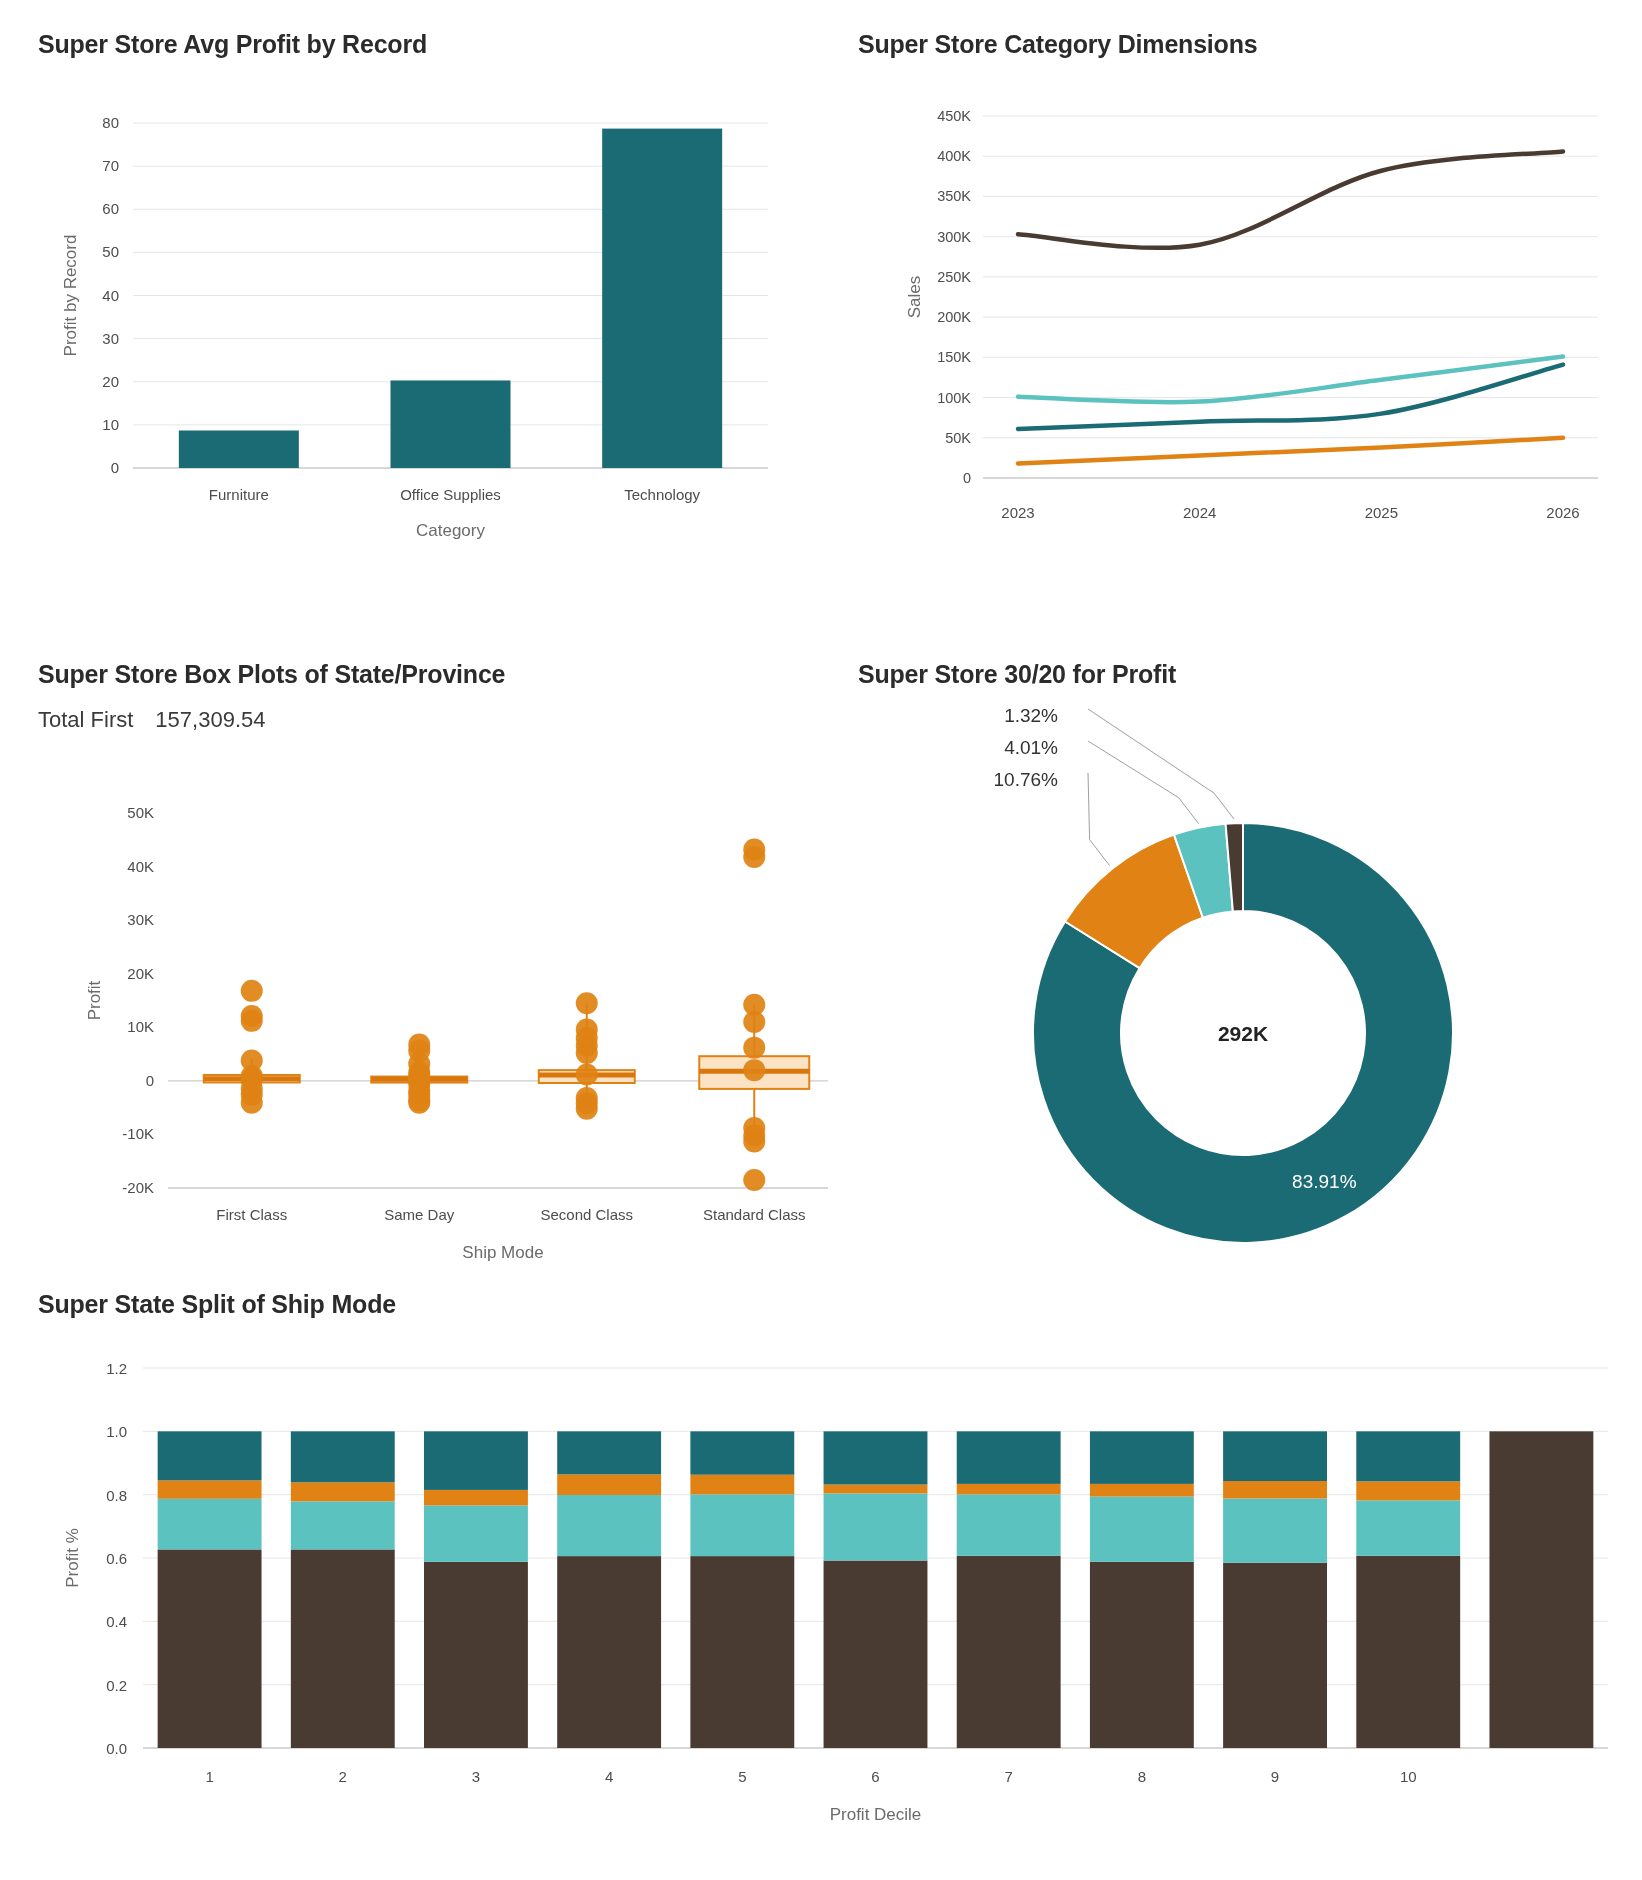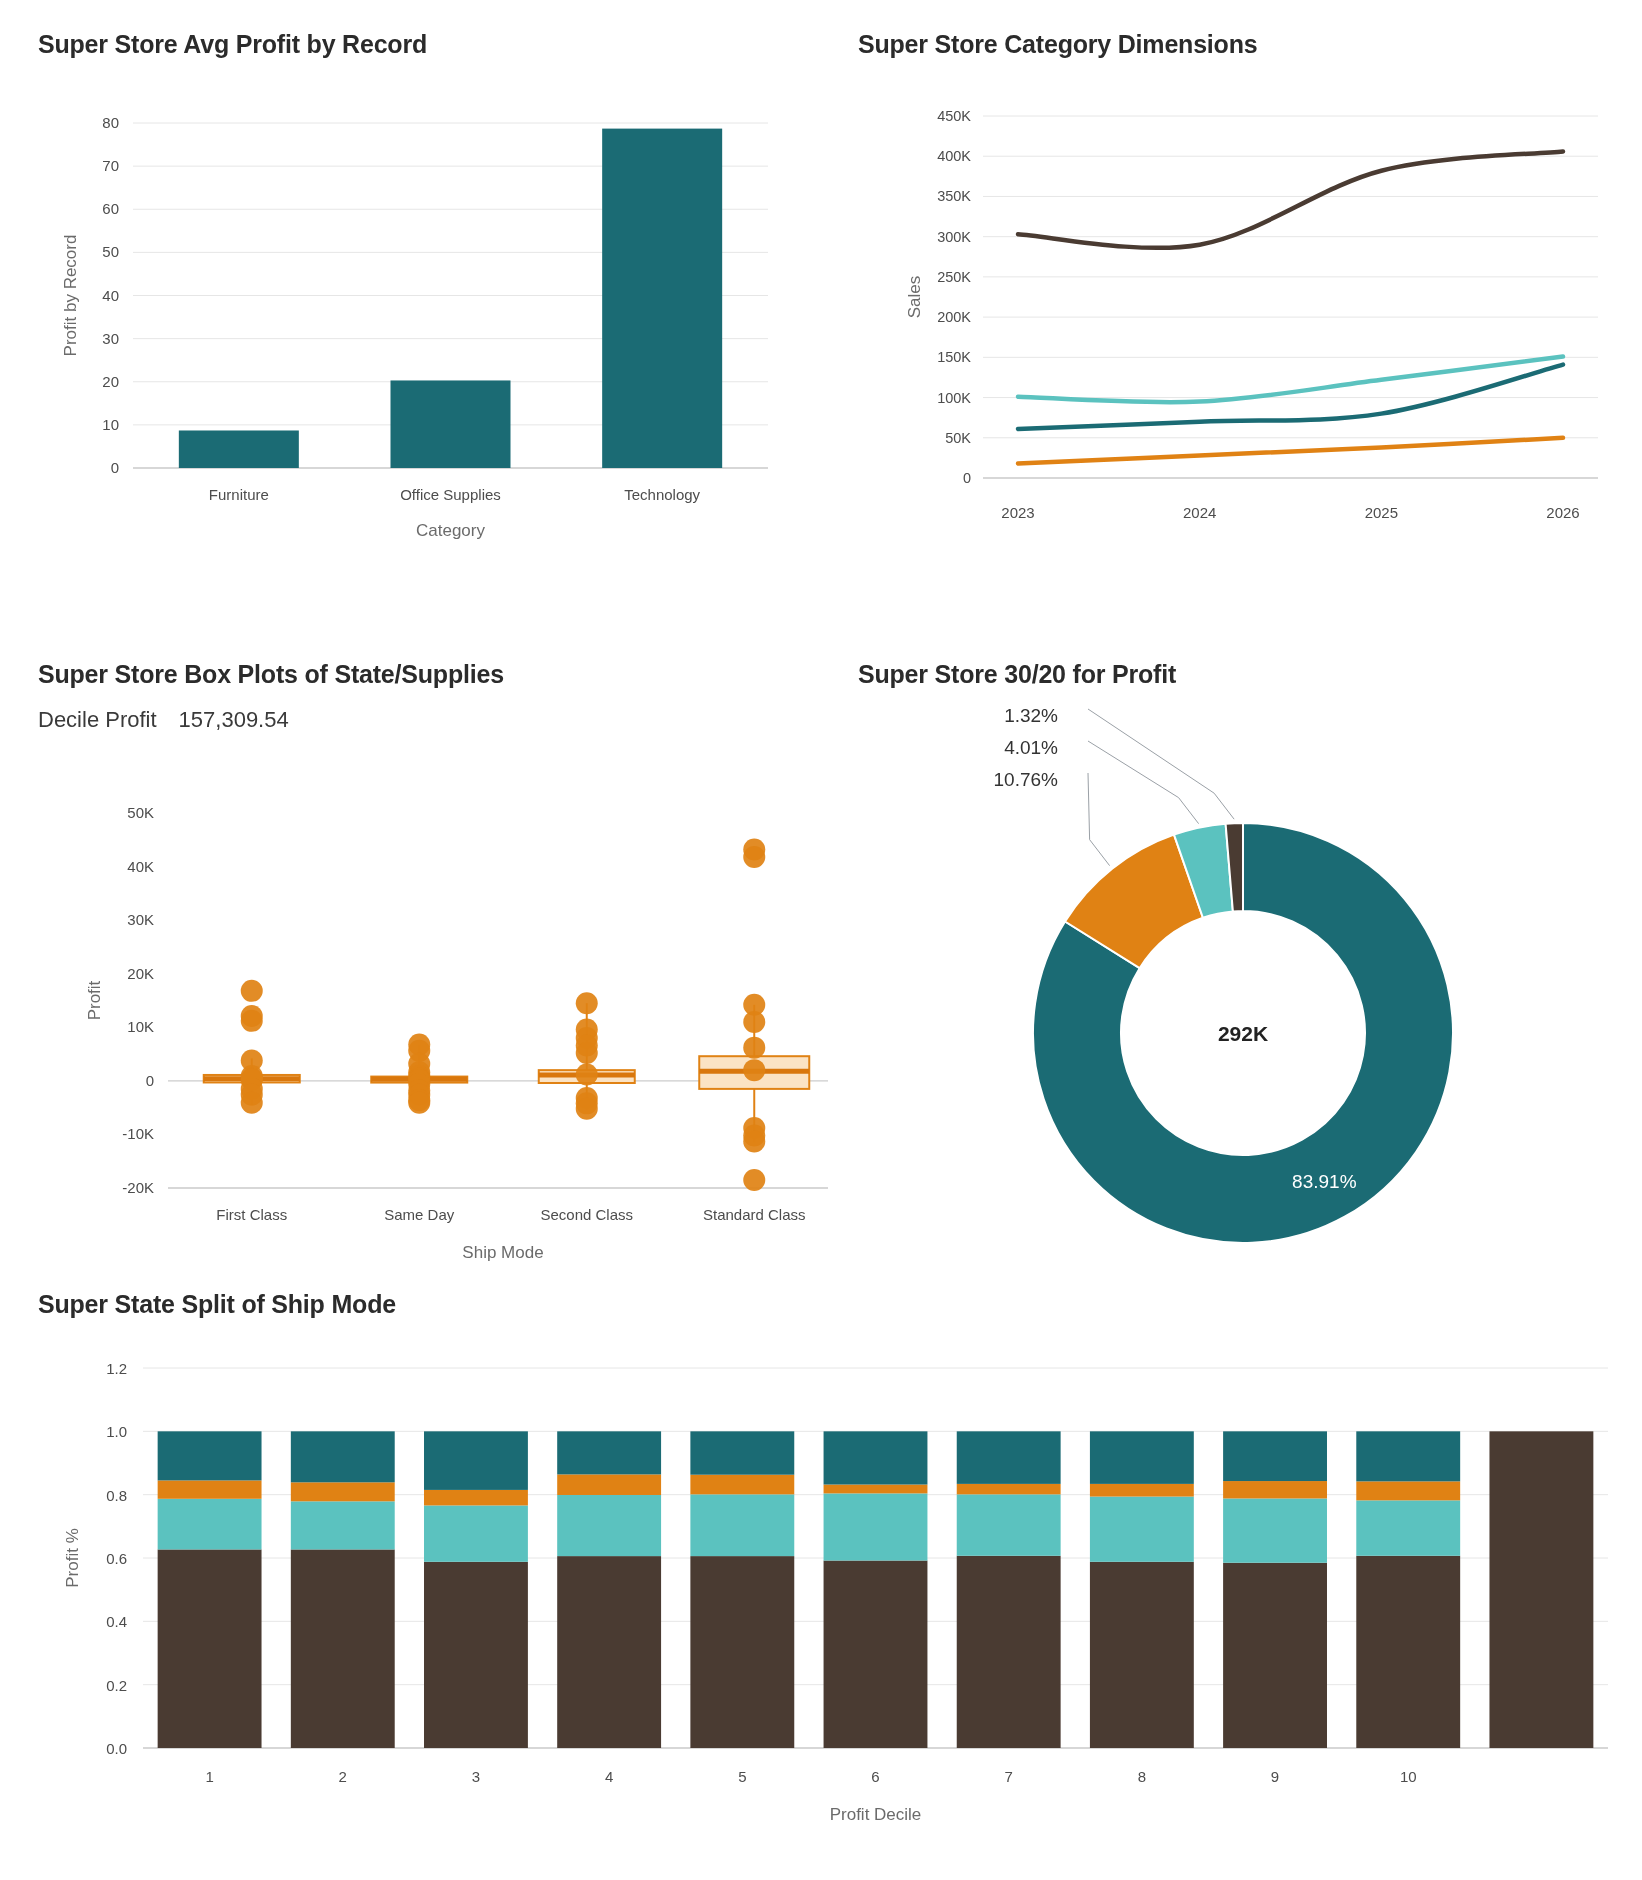--- a/index.html
+++ b/index.html
@@ -157,23 +157,23 @@
         <text x="705" y="440" class="tick-text" text-anchor="middle">2026</text>
         <path d="M 160 156.25333333333333 C 190.27777777777777 157.9962962962963, 281.1111111111111 177.30296296296297, 341.66666666666663 166.7111111111111 C 402.2222222222222 156.11925925925925, 462.7777777777777 108.2548148148148, 523.3333333333333 92.70222222222219 C 583.8888888888888 77.14962962962959, 674.7222222222222 76.6133333333333, 705 73.39555555555552" fill="none" stroke="#4a3b32" stroke-width="4.5" stroke-linecap="round"></path>
         <path d="M 160 318.75111111111113 C 190.27777777777777 319.55555555555554, 281.1111111111111 326.3933333333333, 341.66666666666663 323.5777777777778 C 402.2222222222222 320.76222222222225, 462.7777777777777 309.3659259259259, 523.3333333333333 301.85777777777776 C 583.8888888888888 294.3496296296296, 674.7222222222222 282.41703703703706, 705 278.5288888888889" fill="none" stroke="#5bc2bf" stroke-width="4.5" stroke-linecap="round"></path>
         <path d="M 160 350.9288888888889 C 190.27777777777777 349.72222222222223, 281.1111111111111 346.23629629629625, 341.66666666666663 343.68888888888887 C 402.2222222222222 341.1414814814815, 462.7777777777777 345.16370370370373, 523.3333333333333 335.64444444444445 C 583.8888888888888 326.12518518518516, 674.7222222222222 294.7518518518518, 705 286.5733333333333" fill="none" stroke="#1b6b74" stroke-width="4.5" stroke-linecap="round"></path>
         <path d="M 160 385.52 C 190.27777777777777 384.17925925925925, 281.1111111111111 380.157037037037, 341.66666666666663 377.47555555555556 C 402.2222222222222 374.7940740740741, 462.7777777777777 372.38074074074075, 523.3333333333333 369.43111111111114 C 583.8888888888888 366.4814814814815, 674.7222222222222 361.38666666666666, 705 359.77777777777777" fill="none" stroke="#e08214" stroke-width="4.5" stroke-linecap="round"></path>
         <text x="0" y="0" class="axis-label" text-anchor="middle" transform="translate(62,219) rotate(-90)">Sales</text>
       </svg>
   </div>
 
   <div class="panel" style="left:38px; top:660px; width:790px; height:640px;">
-    <h2 class="panel-title">Super Store Box Plots of State/Supplies</h2>
+    <h2 class="panel-title">Super Store Box Plots of State/Province</h2>
     <div class="subtitle-row">
-      <span>Decile Profit</span>
+      <span>Total First</span>
       <span>157,309.54</span>
     </div>
     <svg id="svg-box" width="790" height="520" style="position:absolute; left:0; top:118px;">
         <text x="116" y="415" class="tick-text" text-anchor="end">-20K</text>
         <text x="116" y="361.42857142857144" class="tick-text" text-anchor="end">-10K</text>
         <line x1="130" y1="302.8571428571429" x2="800" y2="302.8571428571429" class="zeroline"></line>
         <text x="116" y="307.8571428571429" class="tick-text" text-anchor="end">0</text>
         <text x="116" y="254.2857142857143" class="tick-text" text-anchor="end">10K</text>
         <text x="116" y="200.71428571428572" class="tick-text" text-anchor="end">20K</text>
         <text x="116" y="147.1428571428571" class="tick-text" text-anchor="end">30K</text>

